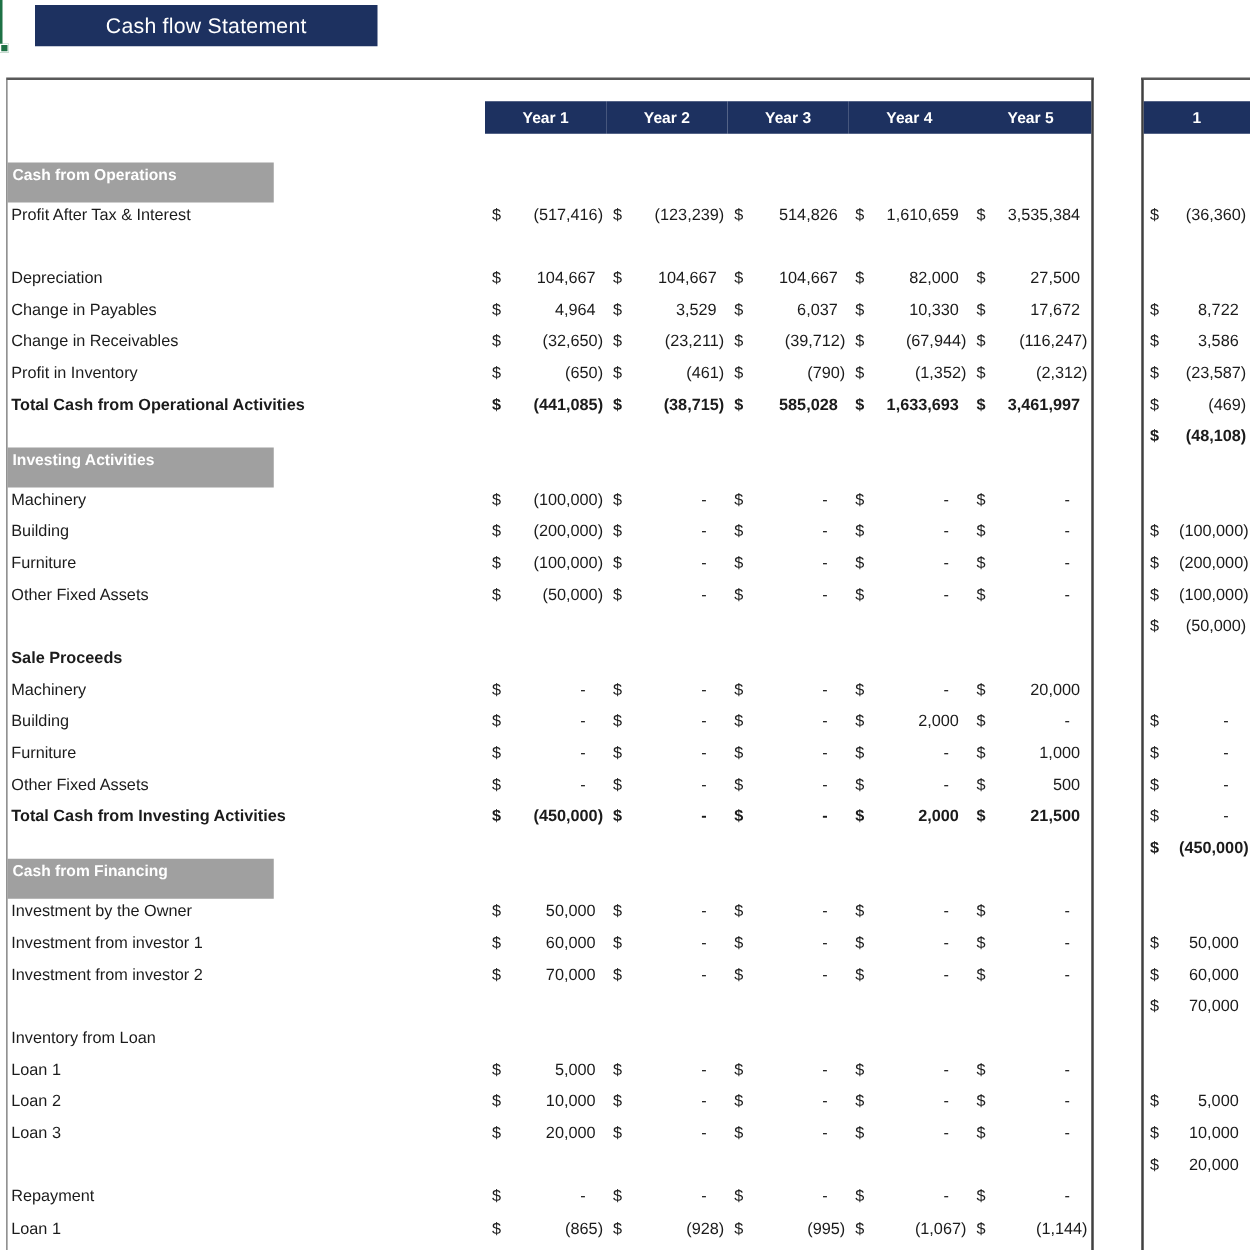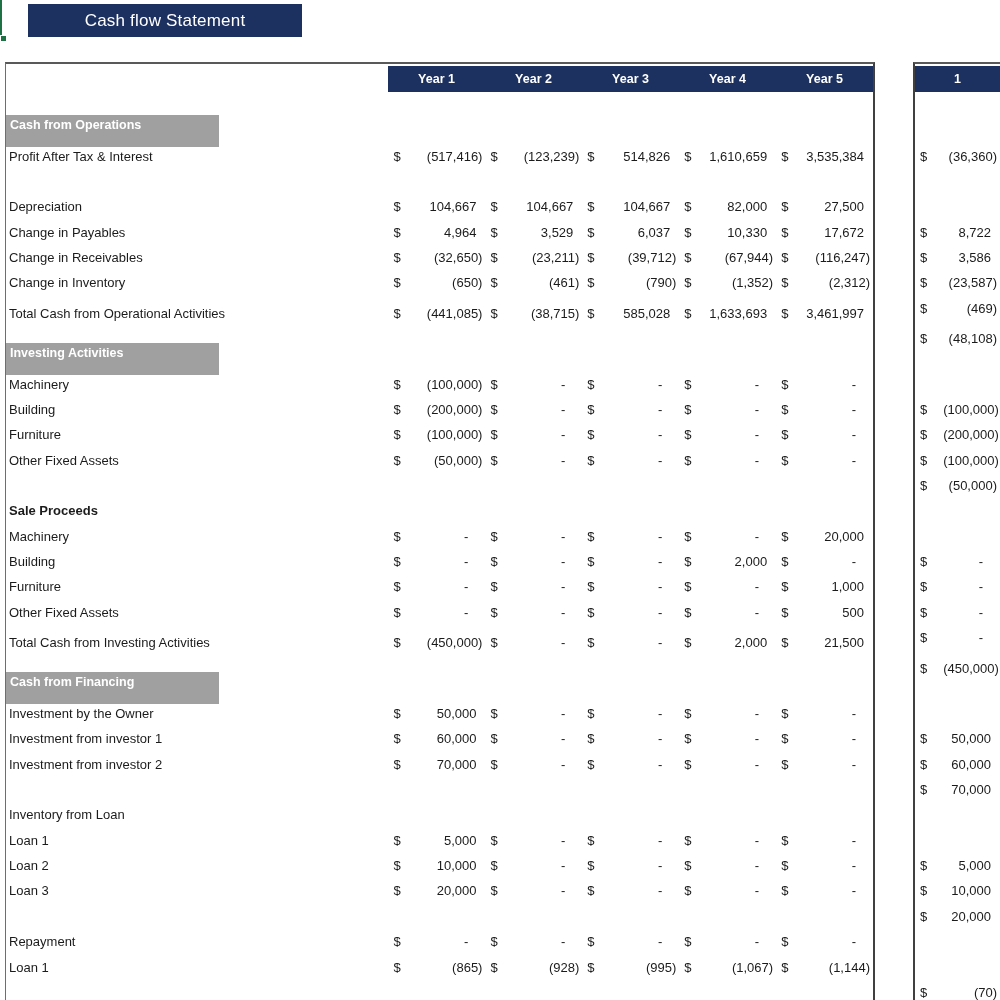--- a/index.html
+++ b/index.html
@@ -12,30 +12,30 @@
 
   .title-box { position:absolute; left:28px; top:4px; width:274px; height:33px;
                background:var(--navy); display:flex; align-items:center; justify-content:center; }
   .title-box span { color:#fff; font-weight:400; font-size:17px; letter-spacing:.2px; }
 
   .main-table { position:absolute; left:5px; top:62px; width:870px; height:938px;
                 border-top:2px solid #595959; border-left:1px solid #6e6e6e; border-right:2px solid #404040; }
   .extra-table { position:absolute; left:913px; top:62px; width:87px; height:938px;
                  border-top:2px solid #595959; border-left:2px solid #404040; }
 
-  .header-row { display:flex; height:26px; margin-top:2px; }
+  .header-row { display:flex; height:26px; margin-top:17px; }
   .label-col { width:383px; }
   .year-head { width:97px; background:var(--navy); color:#fff; font-weight:700; font-size:12.5px;
                display:flex; align-items:center; justify-content:center; }
   .extra-table .year-head { width:100%; }
   .spacer { height:26px; }
 
   .row { height:25.35px; display:flex; align-items:center; font-size:13px; }
   .row .label { width:383px; padding-left:3px; white-space:nowrap; overflow:hidden; }
-  .row.bold, .row.bold .label, .row.bold .cur, .row.bold .v { font-weight:400;align-items:flex-end; }
+  .row.bold, .row.bold .label, .row.bold .cur, .row.bold .v { font-weight:700; }
   .row .sublabel { font-weight:700; }
 
   .band { width:213px; height:32px; background:var(--gray); color:#fff; font-weight:700;
           font-size:12.5px; line-height:21px; padding-left:4px; white-space:nowrap; }
 
   .cell { width:97px; display:flex; justify-content:space-between; align-items:center; }
   .extra-table .cell { width:100%; }
   .cur { padding-left:5px; }
   .v { text-align:right; }
   .v.neg { padding-right:3px;margin-left:16px; }
@@ -157,21 +157,21 @@
           <div class="cell">
             <div class="cur">$</div>
             <div class="v neg">(67,944)</div>
           </div>
           <div class="cell">
             <div class="cur">$</div>
             <div class="v neg">(116,247)</div>
           </div>
         </div>
         <div class="row">
-          <div class="label">Change in Inventory</div>
+          <div class="label">Profit in Inventory</div>
           <div class="cell">
             <div class="cur">$</div>
             <div class="v neg">(650)</div>
           </div>
           <div class="cell">
             <div class="cur">$</div>
             <div class="v neg">(461)</div>
           </div>
           <div class="cell">
             <div class="cur">$</div>

